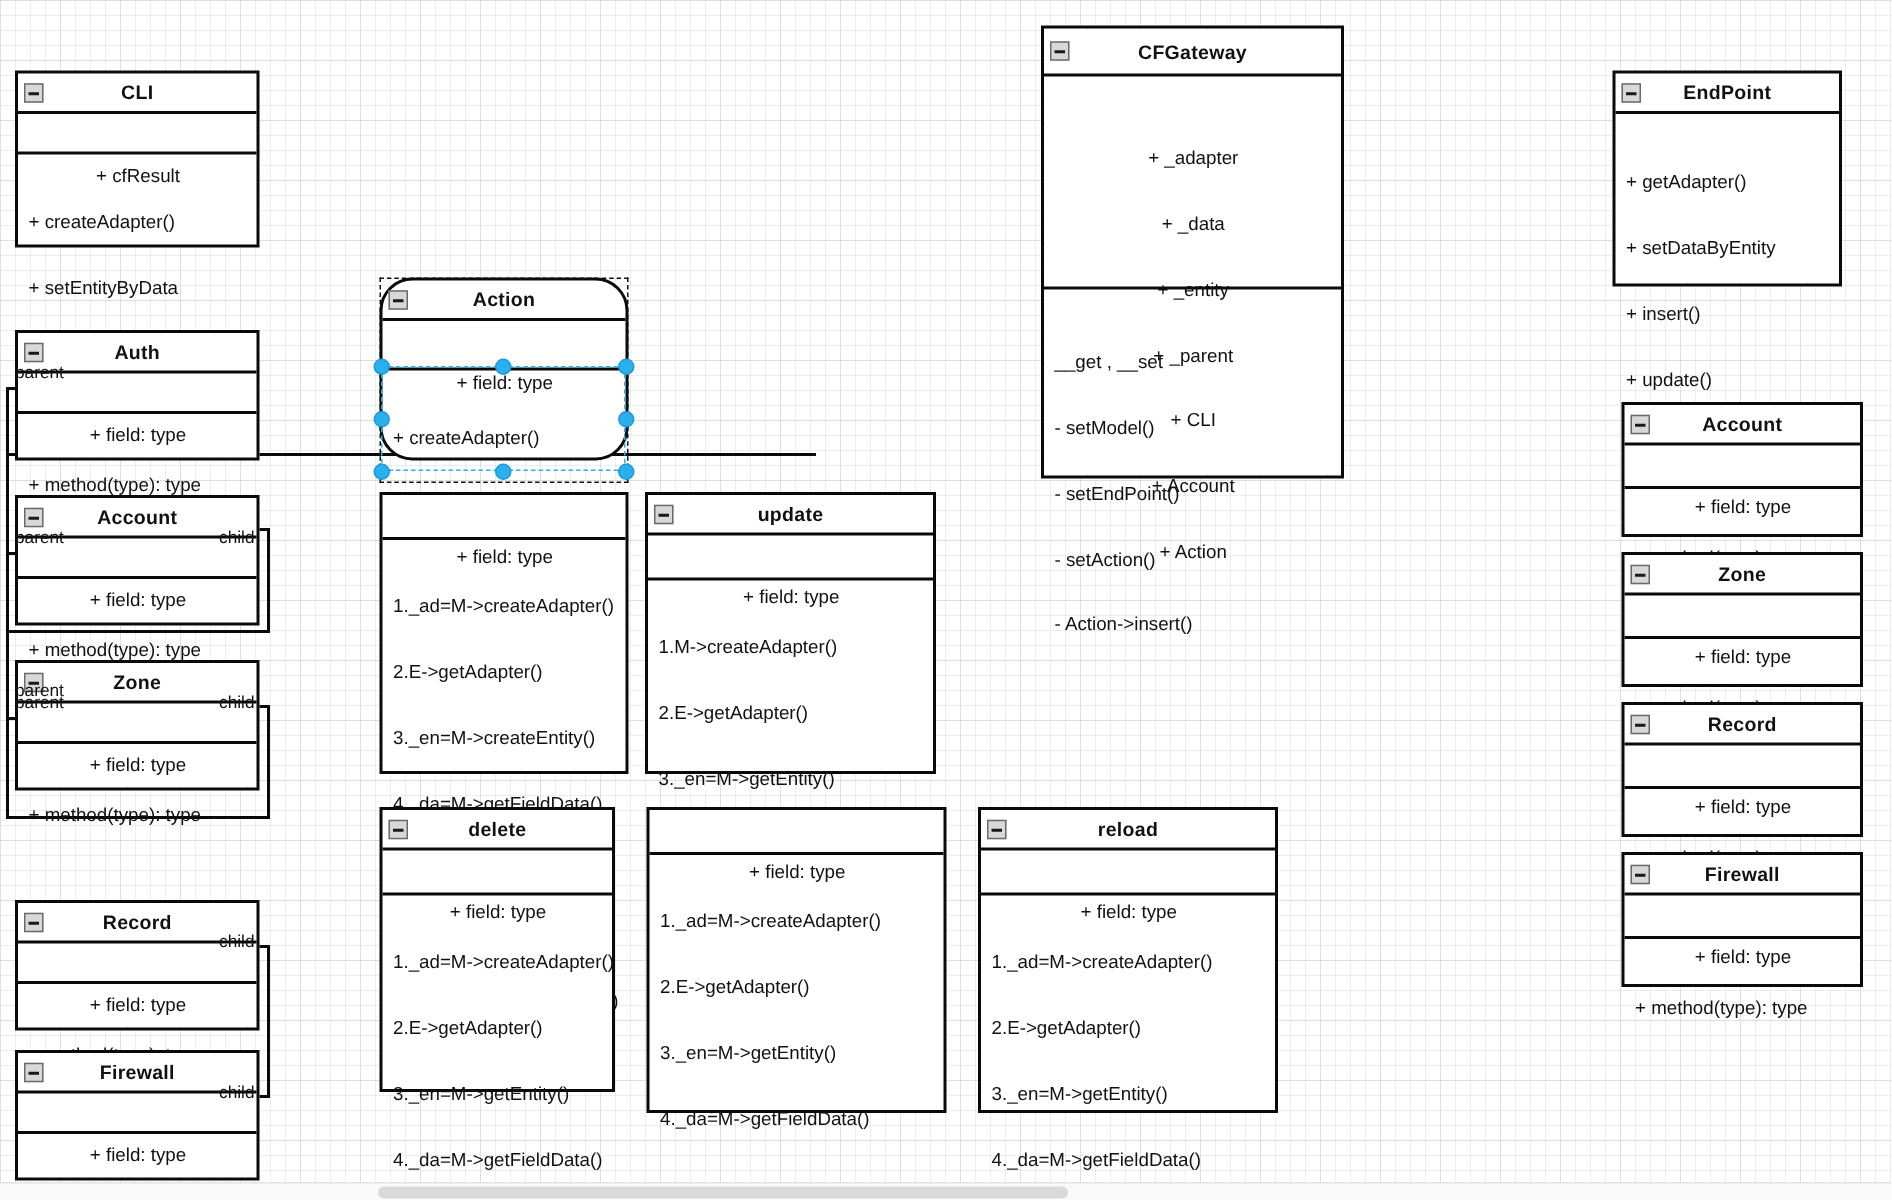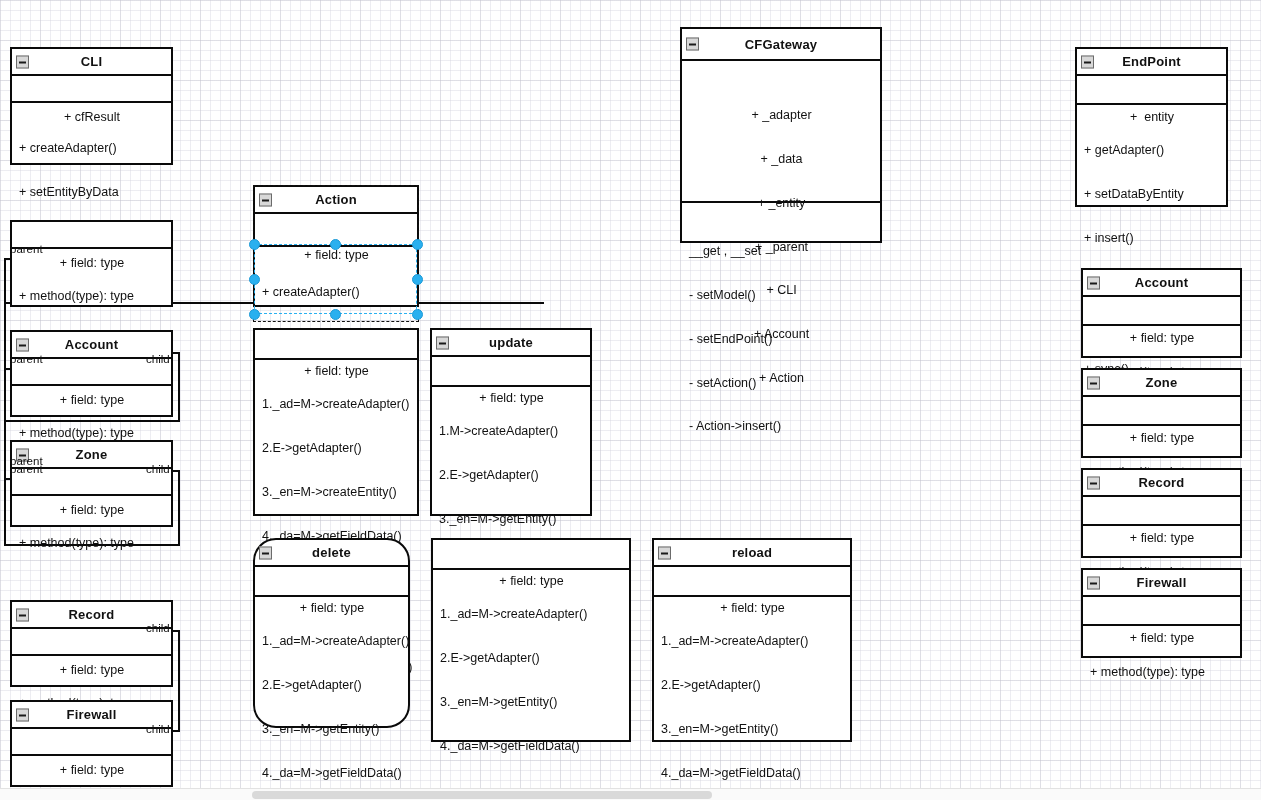--- a/index.html
+++ b/index.html
@@ -204,20 +204,24 @@
       <div class="row">+ cfResult</div>
     </div>
     <div class="compartment ops" style="padding-top:9px;">
       <div class="row">+ createAdapter()</div>
       <div class="row">+ setEntityByData</div>
       <div class="row">+ save()</div>
     </div>
   </div>
 
   <div class="uml" style="left:10px; top:220px; width:163px; height:87px;">
+    <div class="title-row">
+      <span class="collapse-icon"></span>
+      <span class="title">Auth</span>
+    </div>
     <div class="compartment attrs" style="height:27px;">
       <div class="row">+ field: type</div>
     </div>
     <div class="compartment ops" style="padding-top:11px;">
       <div class="row">+ method(type): type</div>
     </div>
   </div>
 
   <div class="uml" style="left:10px; top:330px; width:163px; height:87px;">
     <div class="title-row">
@@ -264,21 +268,21 @@
       <span class="title">Firewall</span>
     </div>
     <div class="compartment attrs" style="height:27px;">
       <div class="row">+ field: type</div>
     </div>
     <div class="compartment ops" style="padding-top:11px;">
       
     </div>
   </div>
 
-  <div class="uml" style="left:253px; top:185px; width:166px; height:122px; border-style:solid;">
+  <div class="uml" style="left:253px; top:185px; width:166px; height:122px; border-style:solid;border-radius:22px;">
     <div class="title-row">
       <span class="collapse-icon"></span>
       <span class="title">Action</span>
     </div>
     <div class="compartment attrs" style="height:33px;">
       <div class="row">+ field: type</div>
     </div>
     <div class="compartment ops" style="padding-top:9px;">
       <div class="row">+ createAdapter()</div>
       <div class="row">+ getAdapter()</div>
@@ -309,41 +313,41 @@
       <div class="row">2.E-&gt;getAdapter()</div>
       <div class="row">3._en=M-&gt;createEntity()</div>
       <div class="row">4._da=M-&gt;getFieldData()</div>
       <div class="row">5._pa=M-&gt;getParent()</div>
       <div class="row">6._da=E-&gt;insert(_pa,_da)</div>
       <div class="row">7._en=M-setEntityByData()</div>
       <div class="row">8.M-&gt;save()</div>
     </div>
   </div>
 
-  <div class="uml seq" style="left:430px; top:328px; width:162px; height:188px;">
+  <div class="uml seq" style="left:430px; top:328px; width:194px; height:188px;">
     <div class="title-row">
       <span class="collapse-icon"></span>
       <span class="title">update</span>
     </div>
     <div class="compartment attrs" style="height:30px;">
       <div class="row">+ field: type</div>
     </div>
     <div class="compartment ops">
       <div class="row">1.M-&gt;createAdapter()</div>
       <div class="row">2.E-&gt;getAdapter()</div>
       <div class="row">3._en=M-&gt;getEntity()</div>
       <div class="row">4._da=M-&gt;changeData()</div>
       <div class="row">5._pa=M-&gt;getParent()</div>
       <div class="row">6._da=E-&gt;update(_pa,_da)</div>
       <div class="row">7._en=M-setEntityByData</div>
       <div class="row">8.M-&gt;save</div>
     </div>
   </div>
 
-  <div class="uml seq" style="left:253px; top:538px; width:157px; height:190px;border-radius:23px;">
+  <div class="uml seq" style="left:253px; top:538px; width:157px; height:190px;">
     <div class="title-row">
       <span class="collapse-icon"></span>
       <span class="title">delete</span>
     </div>
     <div class="compartment attrs" style="height:30px;">
       <div class="row">+ field: type</div>
     </div>
     <div class="compartment ops">
       <div class="row">1._ad=M-&gt;createAdapter()</div>
       <div class="row">2.E-&gt;getAdapter()</div>
@@ -382,21 +386,21 @@
       <div class="row">1._ad=M-&gt;createAdapter()</div>
       <div class="row">2.E-&gt;getAdapter()</div>
       <div class="row">3._en=M-&gt;getEntity()</div>
       <div class="row">4._da=M-&gt;getFieldData()</div>
       
       
       
     </div>
   </div>
 
-  <div class="uml" style="left:680px; top:17px; width:202px; height:216px;margin-top:10px;">
+  <div class="uml" style="left:694px; top:17px; width:202px; height:302px;">
     <div class="title-row" style="height:30px;">
       <span class="collapse-icon"></span>
       <span class="title">CFGateway</span>
     </div>
     <div class="compartment attrs" style="height:142px; padding-top:18px;">
       <div class="row">+ _adapter</div>
       <div class="row">+ _data</div>
       <div class="row">+ _entity</div>
       <div class="row">+ _parent</div>
       <div class="row">+ CLI</div>
@@ -405,27 +409,24 @@
     </div>
     <div class="compartment ops" style="padding-top:12px;">
       <div class="row">__get , __set</div>
       <div class="row">- setModel()</div>
       <div class="row">- setEndPoint()</div>
       <div class="row">- setAction()</div>
       <div class="row">- Action-&gt;insert()</div>
     </div>
   </div>
 
-  <div class="uml" style="left:1075px; top:47px; width:153px; height:160px;">
+  <div class="uml" style="left:1075px; top:47px; width:153px; height:144px;">
     <div class="title-row">
       <span class="collapse-icon"></span>
       <span class="title">EndPoint</span>
-    </div>
-    <div class="compartment attrs" style="height:29px;">
-      <div class="row">+  entity</div>
     </div>
     <div class="compartment ops" style="padding-top:9px;">
       <div class="row">+ getAdapter()</div>
       <div class="row">+ setDataByEntity</div>
       <div class="row">+ insert()</div>
       <div class="row">+ update()</div>
       <div class="row">+ delete()</div>
       <div class="row">+ sync()</div>
       <div class="row">+ reload</div>
     </div>

